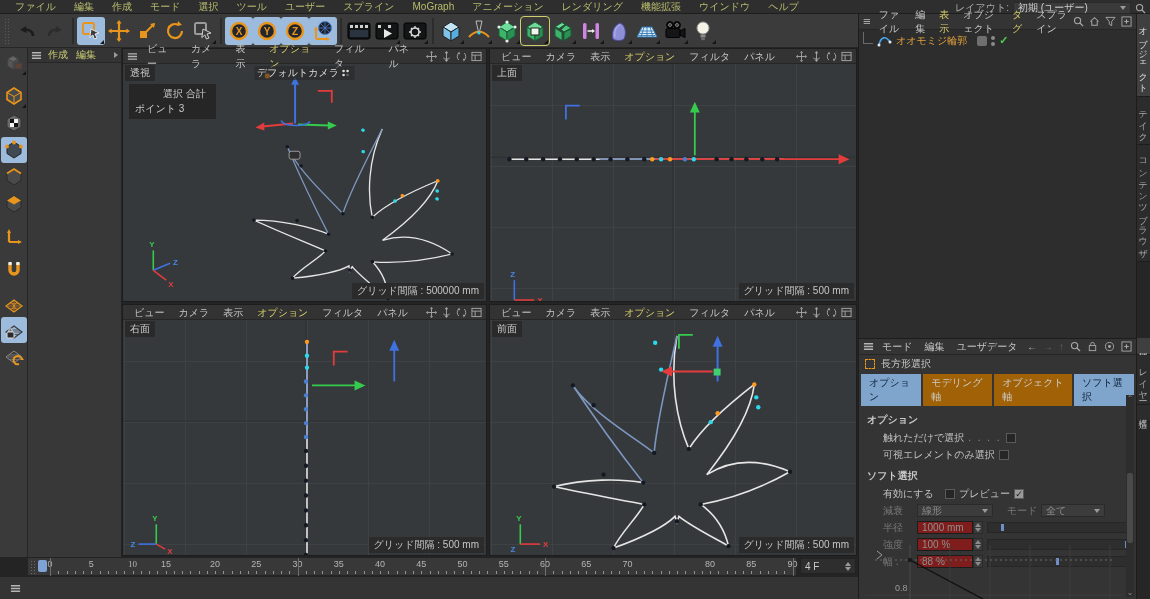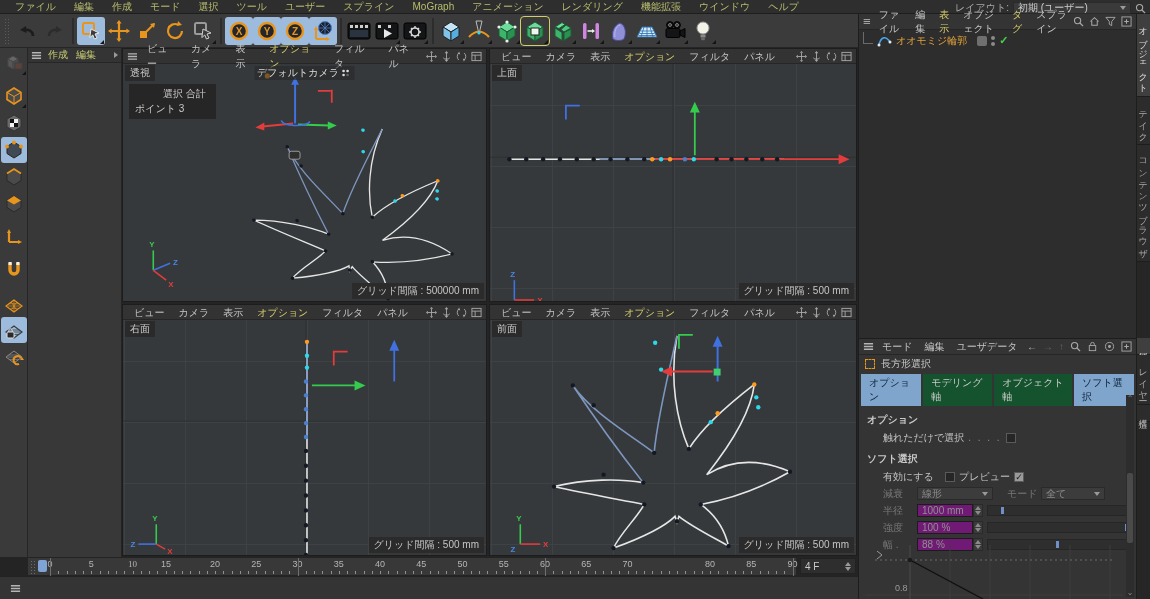--- a/index.html
+++ b/index.html
@@ -81,32 +81,32 @@
   .vtabs-bot{left:1136px;top:338px;height:261px}
   .vtabs .menu-item{writing-mode:vertical-rl;font-size:9px;color:#a8a8a8;padding:7px 1px;border-bottom:1px solid #1d1d1d;background:#2c2c2c;letter-spacing:1px}
   .vtabs .menu-item.active{background:#3f3f3f;color:#dddddd}
   
   .am{left:858px;top:338px;width:278px;height:261px;background:#343434;border-left:1px solid #1d1d1d;border-top:1px solid #1d1d1d;overflow:hidden}
   .am-nav{margin-left:auto;display:flex;gap:6px;align-items:center;color:#bbbbbb}
   .am-nav .dim{color:#666666}
   .am-title{display:flex;align-items:center;height:18px;gap:6px;padding:2px 6px}
   .sel-rect-ic{width:10px;height:10px;border:1px dashed #e8951d}
   .am-tabs{display:flex;gap:2px;padding:1px 2px}
-  .am-tab{padding:2px 8px;background:#14532d;color:#cccccc}
+  .am-tab{padding:2px 8px;background:#a16207;color:#cccccc}
   .am-tab.active{background:#7fa5cd;color:#0f2338}
   .sec{font-weight:bold;color:#c9c9c9;padding:6px 0 2px 8px}
   .arow{display:flex;align-items:center;height:17px;padding-left:24px;color:#c3c3c3}
   .arow.dis{color:#787878}
   .cb{width:10px;height:10px;background:#262626;border:1px solid #5a5a5a;margin:0 4px;flex:none;text-align:center;line-height:9px;font-size:9px}
   .cb.dis{border-color:#444444;background:#2c2c2c}
   .cb.checked{background:#9a9a9a;color:#1c1c1c}
   .lab{flex:none}
   .dots-lead{color:#8a8a8a;margin-left:4px;letter-spacing:2px}
   .dd{height:13px;background:#3c3c3c;border:1px solid #2a2a2a;display:flex;align-items:center;justify-content:space-between;padding:0 4px;color:#8a8a8a}
-  .nfield{height:13px;background:#701a75;border:1px solid #1c1c1c;color:#8f8f8f;display:flex;align-items:center;padding:0 4px}
+  .nfield{height:13px;background:#7f1d1d;border:1px solid #1c1c1c;color:#8f8f8f;display:flex;align-items:center;padding:0 4px}
   .vspin{width:10px;height:13px;background:#3a3a3a;border:1px solid #2a2a2a;display:flex;flex-direction:column;align-items:center;justify-content:center;gap:1px}
   .vspin .sp-up{border-bottom-color:#8a8a8a}.vspin .sp-dn{border-top-color:#8a8a8a}
   .slider{height:11px;background:#2e2e2e;border:1px solid #262626;position:relative;flex:1;margin:0 6px 0 4px}
   .slider .mark{position:absolute;top:1px;bottom:1px;width:3px;background:#6f8fc9}
   .curve-wrap{position:absolute;left:6px;bottom:0;width:258px;height:54px}
   .am-scroll{position:absolute;right:2px;top:56px;bottom:2px;width:8px;background:#2d2d2d;display:flex;flex-direction:column;align-items:center}
   .am-scroll .thumb{position:absolute;top:78px;width:6px;height:70px;background:#4a4a4a;border-radius:2px}
   .scr-ar{color:#8a8a8a;font-size:8px;line-height:8px}
   .am-scroll .dn{position:absolute;bottom:0}
 </style>
@@ -990,20 +990,24 @@
       <span class="am-tab">オブジェクト軸</span>
       <span class="am-tab active">ソフト選択</span>
     </div>
 
   <div class="sec">オプション</div>
   <div class="arow">
     <span class="lab">触れただけで選択</span>
     <span class="dots-lead">. . . .</span>
     <span class="cb"></span>
   </div>
+  <div class="arow">
+    <span class="lab">可視エレメントのみ選択</span>
+    <span class="cb"></span>
+  </div>
 
   <div class="sec">ソフト選択</div>
   <div class="arow">
     <span class="lab" style="width:58px">有効にする</span>
     <span class="cb"></span>
     <span class="lab" style="">プレビュー</span>
     <span class="cb checked">✓</span>
   </div>
   <div class="arow dis">
     <span class="lab" style="width:34px">減衰</span>

